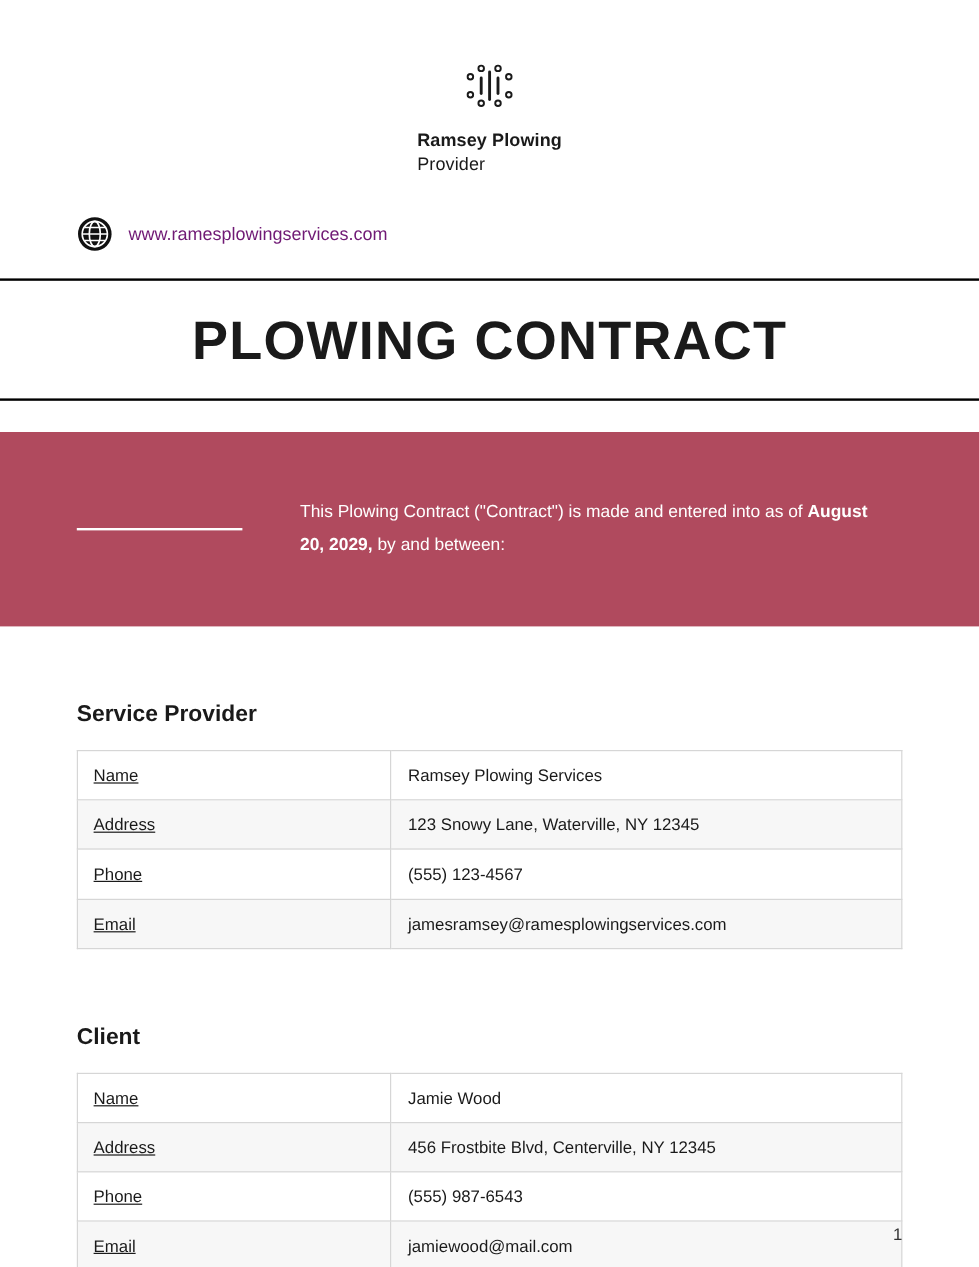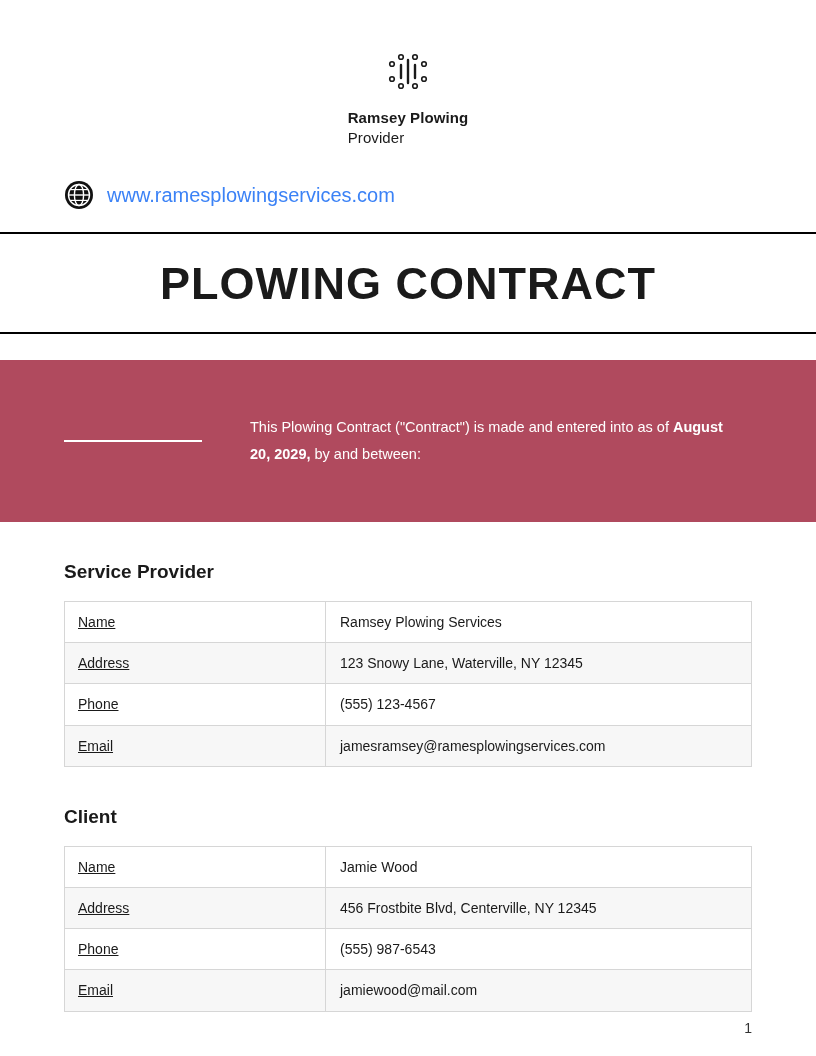--- a/index.html
+++ b/index.html
@@ -53,22 +53,22 @@
     gap: 13px;
   }
   .contact.web { width: 400px; }
   .contact-icon {
     width: 30px;
     height: 30px;
     flex: 0 0 30px;
     display: block;
   }
   .contact-text {
-    font-size: 20px;
-    color: #3b82f6;
+    font-size: 15px;
+    color: #701a75;
   }
 
   
   .rule {
     border-top: 2px solid #000;
     margin-top: 22px;
   }
   .title-band {
     padding: 27px 0 26px 0;
     text-align: center;
@@ -109,21 +109,21 @@
   }
   .intro-text b { font-weight: bold; }
 
   
   .body {
     padding: 0 64px;
   }
   .section-title {
     font-size: 19px;
     font-weight: bold;
-    margin: 39px 0 18px 0;
+    margin: 63px 0 18px 0;
   }
   table.info {
     width: 688px;
     border-collapse: collapse;
     font-size: 14px;
   }
   table.info td {
     border: 1px solid #d6d6d6;
     padding: 11px 13px;
     line-height: 1.3;

